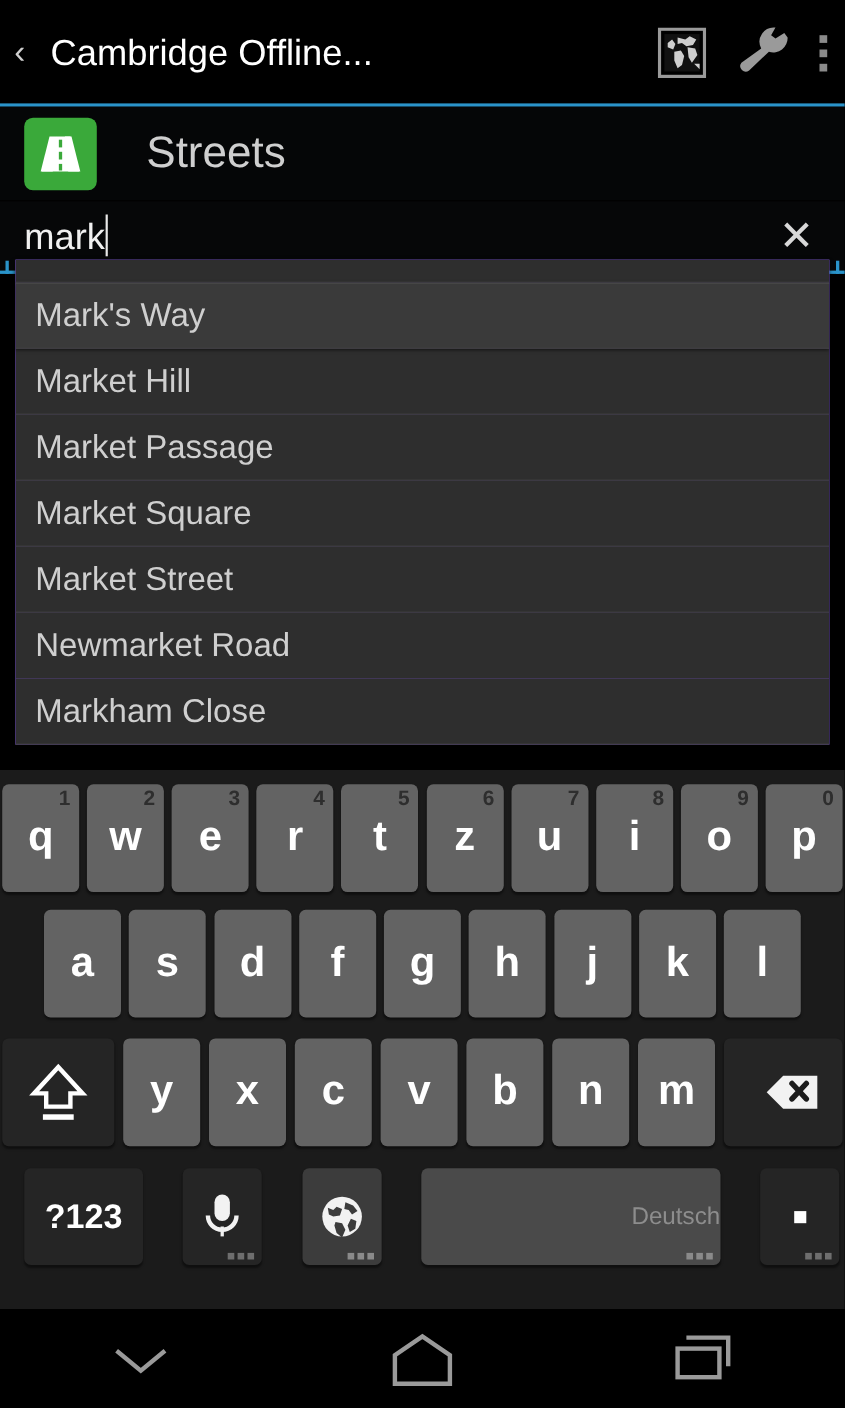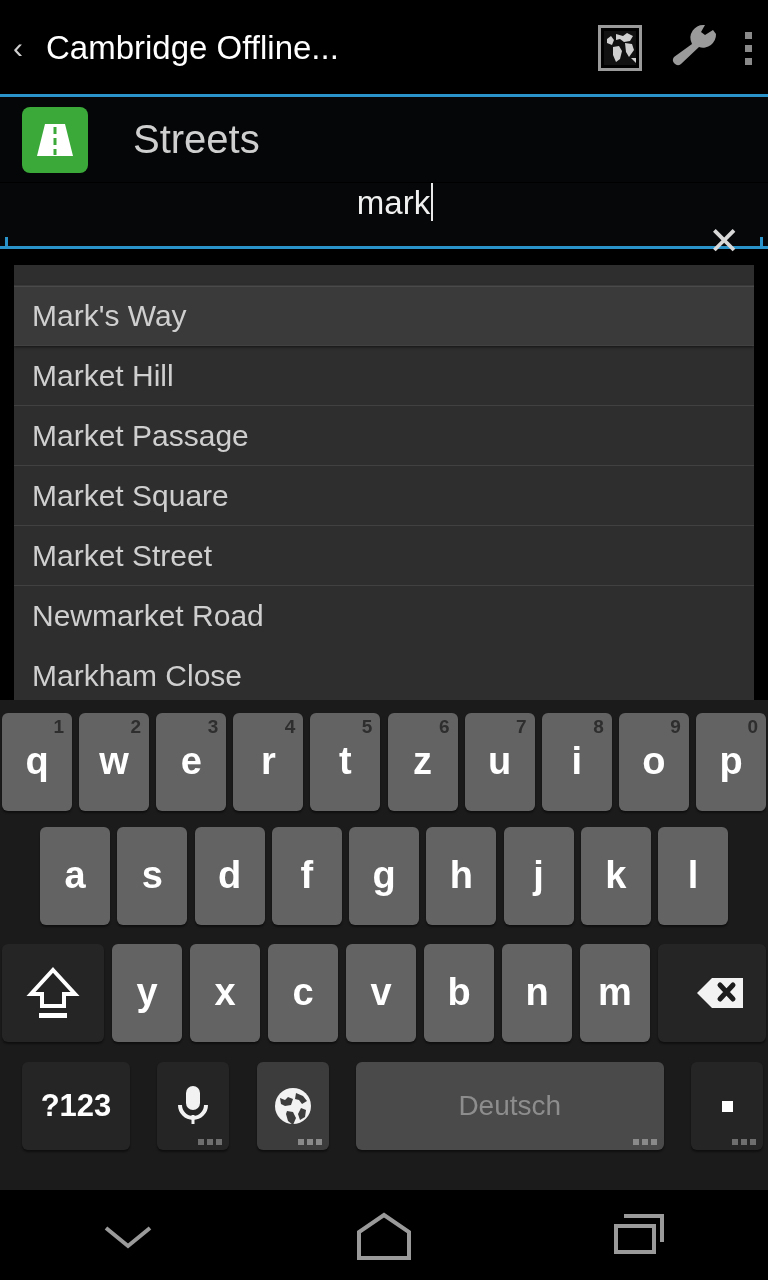--- a/index.html
+++ b/index.html
@@ -115,21 +115,20 @@
     margin-left: 45px;
   }
 
   
   .searchbar {
     position: absolute; left: 0; top: 183px;
     width: 768px; height: 66px;
     background: #060708;
     display: flex; align-items: center;
     border-bottom: 3px solid #2a93c9;
-    flex-direction: column;
   }
   .searchbar::before, .searchbar::after {
     content: ""; position: absolute; bottom: -3px;
     width: 3px; height: 12px; background: #2a93c9;
   }
   .searchbar::before { left: 5px; }
   .searchbar::after  { right: 5px; }
   .search-value {
     margin-left: 22px;
     color: #f0f0f0; font-size: 33px;
@@ -143,21 +142,21 @@
     margin-left: 1px;
   }
   .search-clear {
     margin-left: auto; margin-right: 28px;
     color: #d8d8d8; font-size: 38px; line-height: 1;
     font-weight: 300;
   }
 
   
   .dropdown {
-    position: absolute; left: 14px; top: 265px;
+    position: absolute; left: 14px; top: 236px;
     width: 740px; height: 441px;
     background: #8b5cf6;
     overflow: hidden;
     box-shadow: 0 2px 4px rgba(0,0,0,.7);
   }
   .drop-item {
     height: 60px;
     display: flex; align-items: center;
     padding-left: 18px;
     color: #cfcfcf;
@@ -208,22 +207,22 @@
   .key .hint {
     position: absolute; top: 3px; right: 8px;
     font-size: 19px; font-weight: bold; color: #2e2e2e;
   }
   .key.dark { background: #252525; }
   .key.shift { width: 102px; height: 98px; }
   .key.bksp  { width: 108px; height: 98px; }
   .key.sym   { width: 108px; height: 88px; font-size: 31px; }
   .key.mic   { width: 72px;  height: 88px; }
   .key.globe { width: 72px;  height: 88px; background: #3c3c3c; }
-  .key.space { width: 308px; height: 88px; background: #4a4a4a;
-               color: #8d8d8d; font-size: 28px; font-weight: normal; }
+  .key.space { width: 272px; height: 88px; background: #4a4a4a;
+               color: #8d8d8d; font-size: 22px; font-weight: normal; justify-content: flex-end; }
   .key.period{ width: 72px;  height: 88px; }
   .key.enter { width: 108px; height: 88px; background: #0d4a6b; font-size: 30px; }
   .dots {
     position: absolute; right: 7px; bottom: 5px;
     display: flex; gap: 3px;
   }
   .dots i { display: block; width: 6px; height: 6px; background: #6e6e6e; }
   .dots.lite i { background: #8a8a8a; }
   .period-dot { width: 11px; height: 11px; background: #fff; }
 

